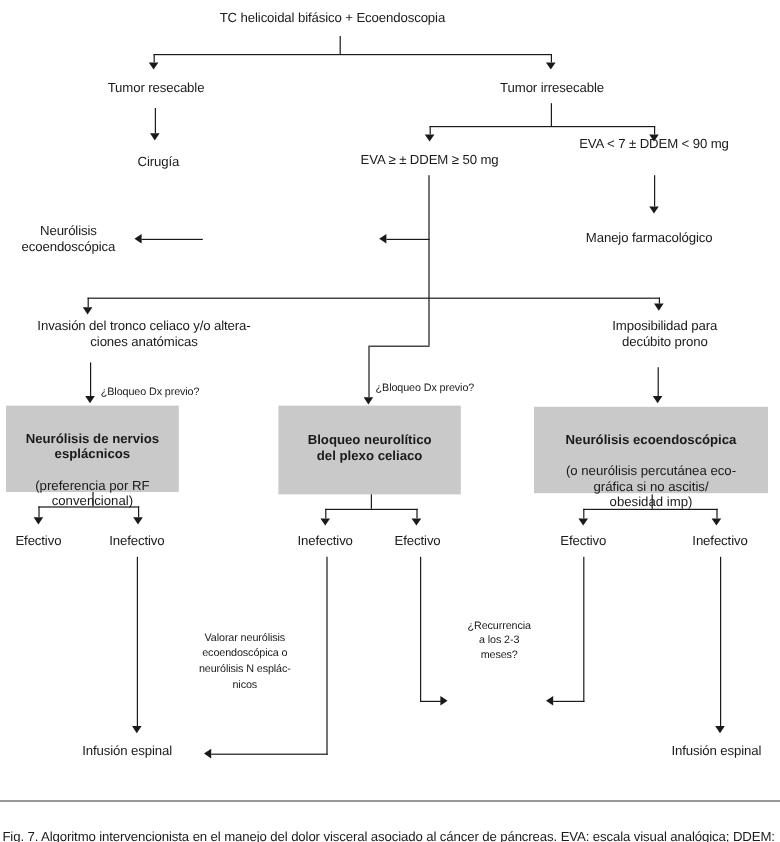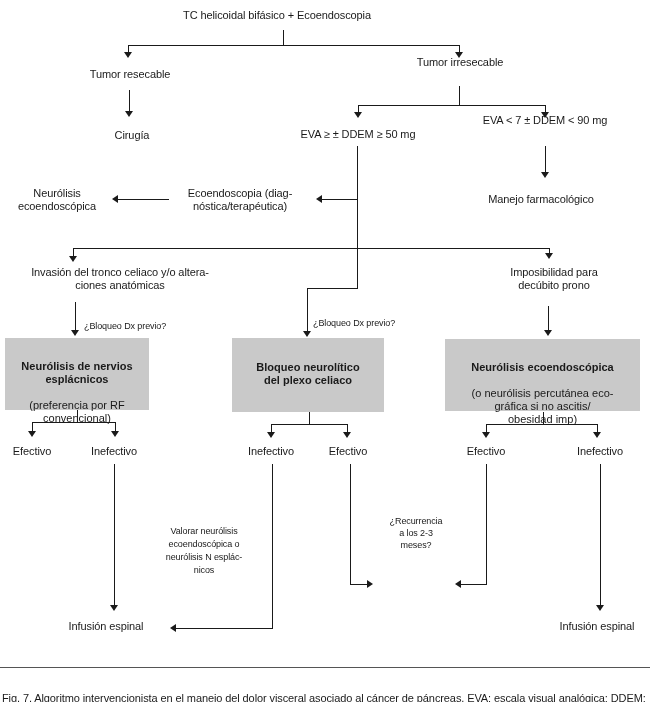--- a/index.html
+++ b/index.html
@@ -48,29 +48,27 @@
   .rule{position:absolute;background:#555;}
 </style>
 </head>
 <body>
 
 <div id="canvas">
 
   <div class="node" style="left:127px;top:9px;width:300px;">TC helicoidal bifásico + Ecoendoscopia</div>
 
   <div class="node bold" style="left:55px;top:68px;width:150px;">Tumor resecable</div>
-  <div class="node bold" style="left:385px;top:56px;width:150px;">Tumor irresecable</div>
+  <div class="node bold" style="left:385px;top:68px;width:150px;">Tumor irresecable</div>
 
   <div class="node" style="left:72px;top:129px;width:120px;">Cirugía</div>
   <div class="node" style="left:278px;top:128px;width:160px;">EVA ≥ ± DDEM ≥ 50 mg</div>
   <div class="node" style="left:465px;top:114px;width:160px;">EVA &lt; 7 ± DDEM &lt; 90 mg</div>
 
   <div class="node" style="left:461px;top:193px;width:160px;">Manejo farmacológico</div>
-  <div class="node" style="left:175px;top:187px;width:130px;">Ecoendoscopia (diag-
-nóstica/terapéutica)</div>
   <div class="node" style="left:0px;top:266px;width:240px;">Invasión del tronco celiaco y/o altera-
 ciones anatómicas</div>
 
   <div class="node" style="left:7px;top:187px;width:100px;">Neurólisis
 ecoendoscópica</div>
   <div class="node" style="left:474px;top:266px;width:160px;">Imposibilidad para
 decúbito prono</div>
 
   <div class="node small left-align" style="left:84px;top:320px;">¿Bloqueo Dx previo?</div>
   <div class="node small left-align" style="left:313px;top:317px;">¿Bloqueo Dx previo?</div>

